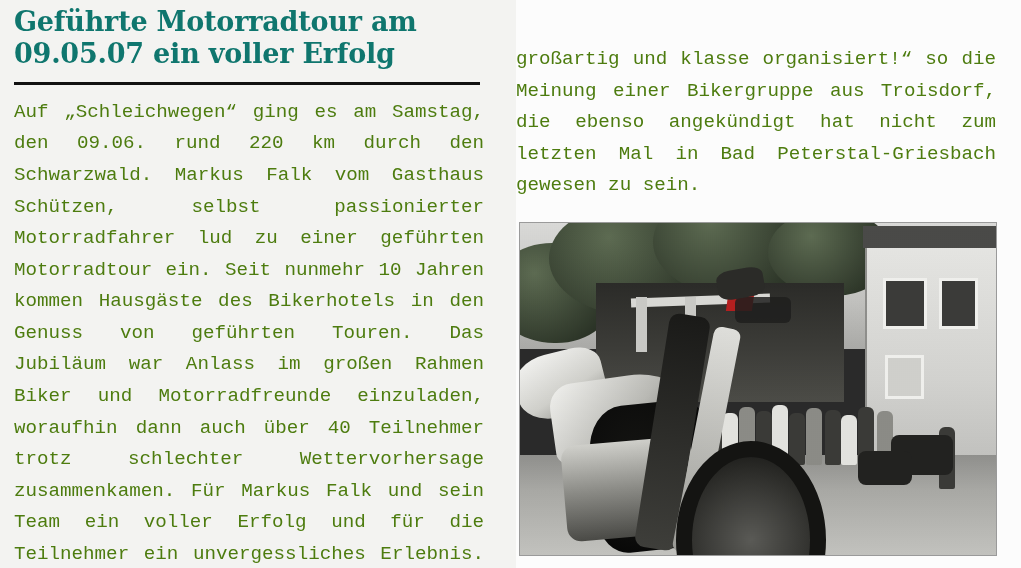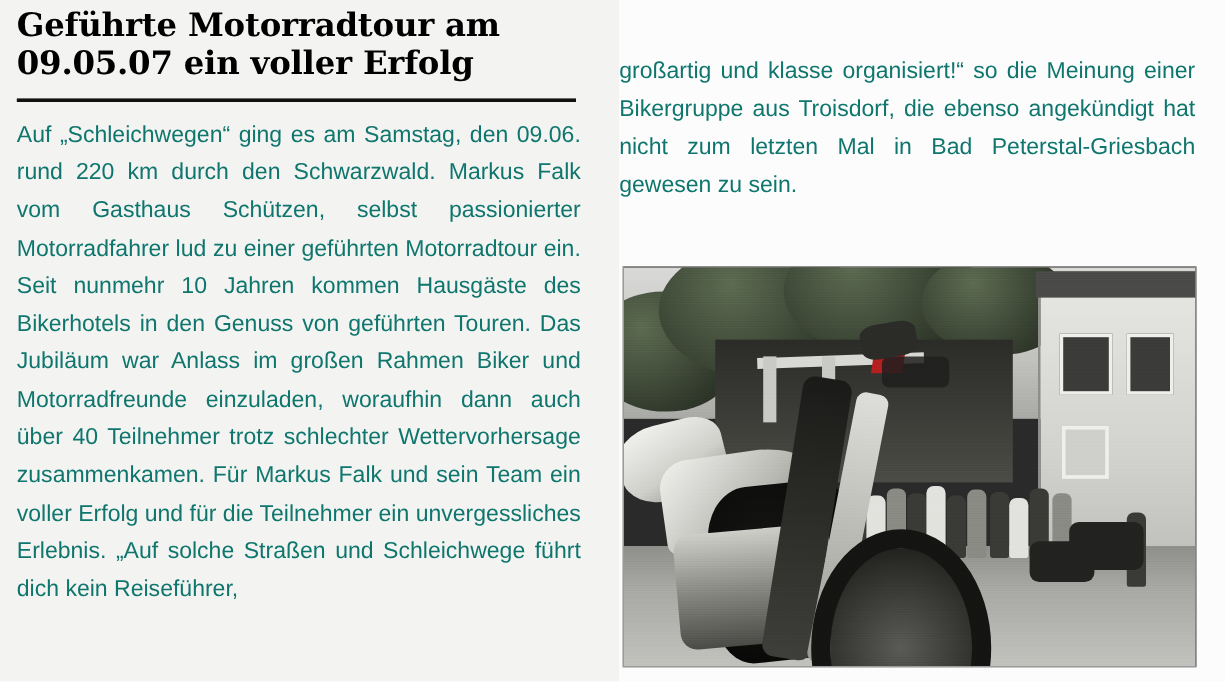--- a/index.html
+++ b/index.html
@@ -48,40 +48,40 @@
     left: 516px;
     top: 44px;
     width: 480px;
   }
 
   .headline {
     font-family: "DejaVu Serif", serif;
     font-weight: bold;
     font-size: 27px;
     line-height: 1.18;
-    color: #000000;
+    color: #0f766e;
     letter-spacing: -0.2px;
     margin: 0;
     padding: 0 0 4px 0;
   }
   .headline .line2 {
     display: block;
   }
   .rule {
     width: 466px;
     height: 3px;
     background: #111111;
     margin: 8px 0 12px 0;
   }
 
   .body-text {
-    font-family: Liberation Sans, sans-serif;
+    font-family: Liberation Mono, monospace;
     font-size: 19.2px;
     line-height: 31.6px;
-    color: #0f766e;
+    color: #4d7c0f;
     text-align: justify;
     text-justify: inter-word;
     margin: 0;
     -webkit-hyphens: manual;
     hyphens: manual;
   }
   .col-right .body-text {
     font-size: 19.2px;
     line-height: 31.6px;
   }

